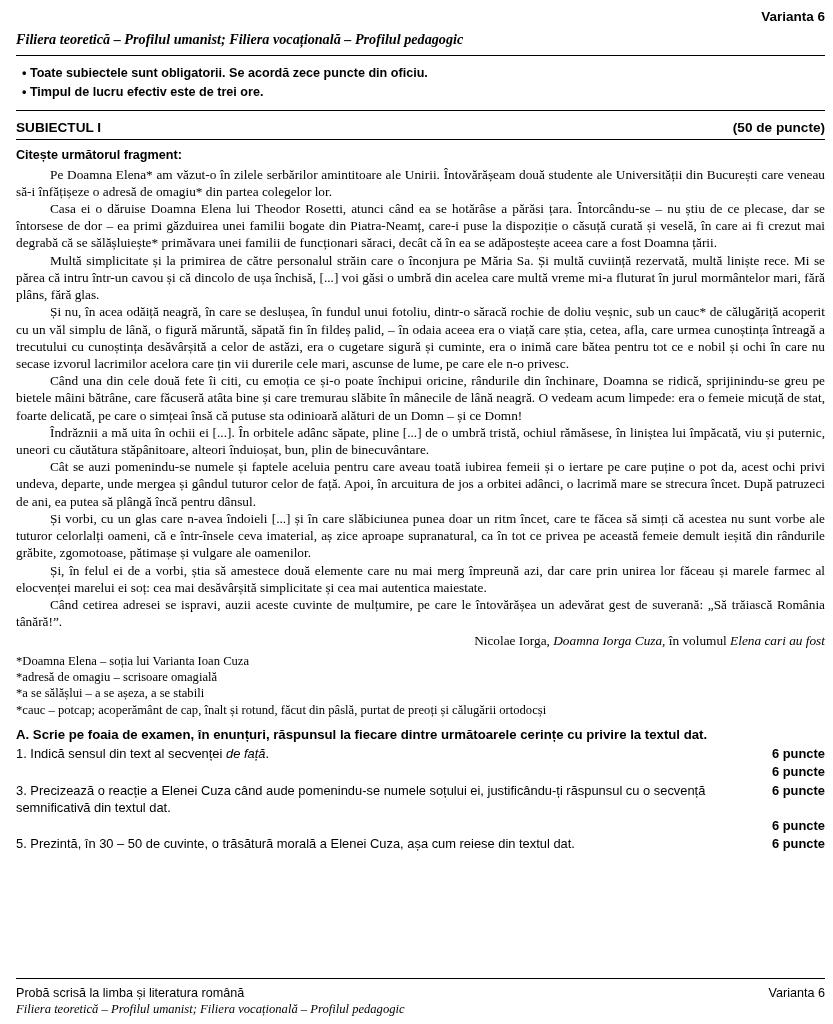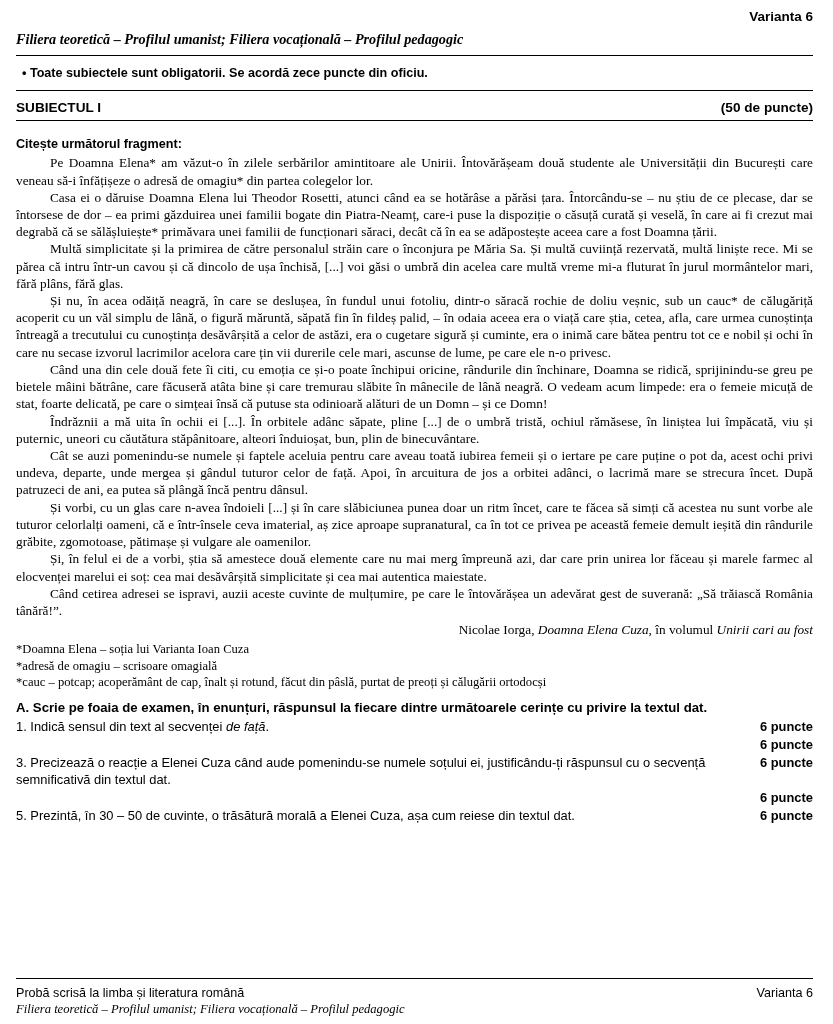--- a/index.html
+++ b/index.html
@@ -12,21 +12,21 @@
     width: 833px;
     min-height: 1024px;
     font-family: "Liberation Serif", serif;
     color: #000000;
     font-size: 13.2px;
     line-height: 1.30;
   }
   .page {
     width: 833px;
     min-height: 1024px;
-    padding: 8px 20px 6px 16px;
+    padding: 8px 8px 6px 16px;
     position: relative;
     display: flex;
     flex-direction: column;
   }
   .variant-top {
     text-align: right;
     font-weight: bold;
     font-size: 13.5px;
     font-family: "Liberation Sans", sans-serif;
     margin-bottom: 4px;
@@ -60,21 +60,21 @@
     align-items: baseline;
     font-family: "Liberation Sans", sans-serif;
     font-weight: bold;
     font-size: 13.6px;
     margin-top: 2px;
   }
   .instr {
     font-family: "Liberation Sans", sans-serif;
     font-weight: bold;
     font-size: 12.6px;
-    margin: 12px 0 2px 0;
+    margin: 4px 0 2px 0;
   }
   p.para {
     margin: 0;
     text-align: justify;
     text-indent: 34px;
     font-size: 13.3px;
     line-height: 1.295;
     hyphens: none;
   }
   .attrib {
@@ -143,20 +143,21 @@
 <div class="page">
 
   <div class="variant-top">Varianta 6</div>
 
   <div class="profile-line">Filiera teoretică – Profilul umanist; Filiera vocațională – Profilul pedagogic</div>
 
   <div class="rule"></div>
 
   <div class="bullets">
     <div>• Toate subiectele sunt obligatorii. Se acordă zece puncte din oficiu.</div>
+    <div>• Timpul de lucru efectiv este de trei ore.</div>
   </div>
 
   <div class="rule"></div>
 
   <div class="subject-row">
     <span>SUBIECTUL I</span>
     <span>(50 de puncte)</span>
   </div>
 
   <div class="rule-thin"></div>
@@ -168,26 +169,27 @@
   <p class="para">Multă simplicitate și la primirea de către personalul străin care o înconjura pe Măria Sa. Și multă cuviință rezervată, multă liniște rece. Mi se părea că intru într-un cavou și că dincolo de ușa închisă, [...] voi găsi o umbră din acelea care multă vreme mi-a fluturat în jurul mormântelor mari, fără plâns, fără glas.</p>
   <p class="para">Și nu, în acea odăiță neagră, în care se deslușea, în fundul unui fotoliu, dintr-o săracă rochie de doliu veșnic, sub un cauc* de călugăriță acoperit cu un văl simplu de lână, o figură măruntă, săpată fin în fildeș palid, – în odaia aceea era o viață care știa, cetea, afla, care urmea cunoștința întreagă a trecutului cu cunoștința desăvârșită a celor de astăzi, era o cugetare sigură și cuminte, era o inimă care bătea pentru tot ce e nobil și ochi în care nu secase izvorul lacrimilor acelora care țin vii durerile cele mari, ascunse de lume, pe care ele n-o privesc.</p>
   <p class="para">Când una din cele două fete îi citi, cu emoția ce și-o poate închipui oricine, rândurile din închinare, Doamna se ridică, sprijinindu-se greu pe bietele mâini bătrâne, care făcuseră atâta bine și care tremurau slăbite în mânecile de lână neagră. O vedeam acum limpede: era o femeie micuță de stat, foarte delicată, pe care o simțeai însă că putuse sta odinioară alături de un Domn – și ce Domn!</p>
   <p class="para">Îndrăznii a mă uita în ochii ei [...]. În orbitele adânc săpate, pline [...] de o umbră tristă, ochiul rămăsese, în liniștea lui împăcată, viu și puternic, uneori cu căutătura stăpânitoare, alteori înduioșat, bun, plin de binecuvântare.</p>
   <p class="para">Cât se auzi pomenindu-se numele și faptele aceluia pentru care aveau toată iubirea femeii și o iertare pe care puține o pot da, acest ochi privi undeva, departe, unde mergea și gândul tuturor celor de față. Apoi, în arcuitura de jos a orbitei adânci, o lacrimă mare se strecura încet. După patruzeci de ani, ea putea să plângă încă pentru dânsul.</p>
   <p class="para">Și vorbi, cu un glas care n-avea îndoieli [...] și în care slăbiciunea punea doar un ritm încet, care te făcea să simți că acestea nu sunt vorbe ale tuturor celorlalți oameni, că e într-însele ceva imaterial, aș zice aproape supranatural, ca în tot ce privea pe această femeie demult ieșită din rândurile grăbite, zgomotoase, pătimașe și vulgare ale oamenilor.</p>
   <p class="para">Și, în felul ei de a vorbi, știa să amestece două elemente care nu mai merg împreună azi, dar care prin unirea lor făceau și marele farmec al elocvenței marelui ei soț: cea mai desăvârșită simplicitate și cea mai autentica maiestate.</p>
   <p class="para">Când cetirea adresei se ispravi, auzii aceste cuvinte de mulțumire, pe care le întovărășea un adevărat gest de suverană: „Să trăiască România tânără!”.</p>
 
   <div class="attrib">
-    <span>Nicolae Iorga, </span><i>Doamna Elena Cuza</i><span>, în volumul </span><i>Unirii cari au fost</i>
+    <span>Nicolae Iorga, </span><i>Doamna Iorga Cuza</i><span>, în volumul </span><i>Elena cari au fost</i>
   </div>
 
   <div class="footnotes">
     <div>*Doamna Elena – soția lui Varianta Ioan Cuza</div>
     <div>*adresă de omagiu – scrisoare omagială</div>
+    <div>*a se sălășlui – a se așeza, a se stabili</div>
     <div>*cauc – potcap; acoperământ de cap, înalt și rotund, făcut din pâslă, purtat de preoți și călugării ortodocși</div>
   </div>
 
   <div class="section-a">A. Scrie pe foaia de examen, în enunțuri, răspunsul la fiecare dintre următoarele cerințe cu privire la textul dat.</div>
 
   <ol class="tasks">
     <li>
       <span class="pts">6 puncte</span>
       <span class="task-text"><span>1.</span>
         <span>Indică sensul din text al secvenței </span><i>de față</i><span>.</span></span>

